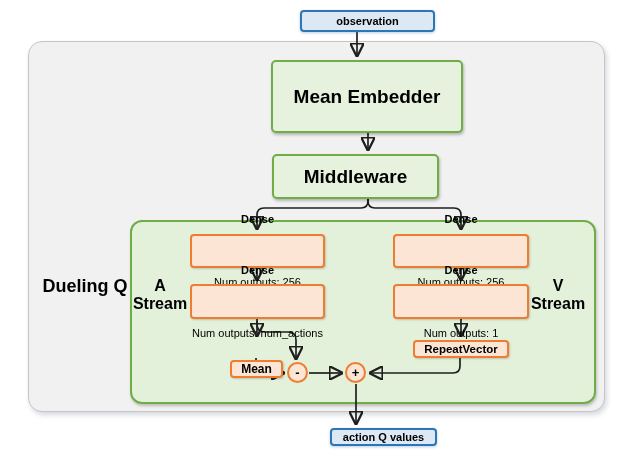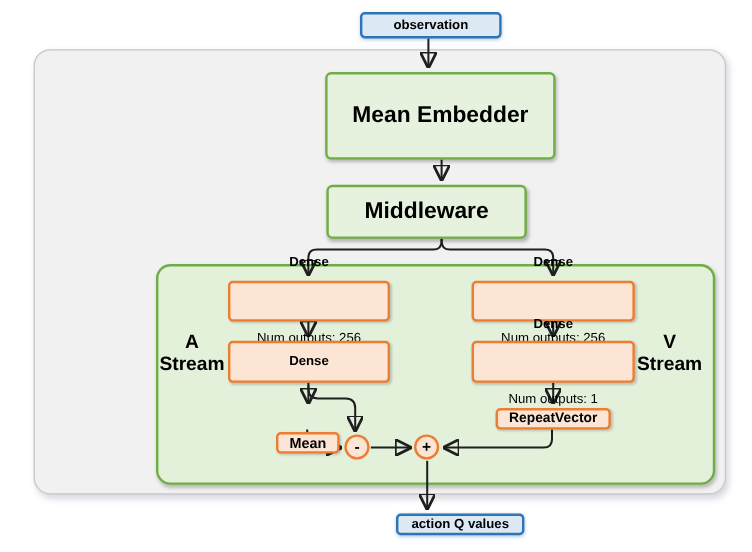--- a/index.html
+++ b/index.html
@@ -81,40 +81,41 @@
   <path d="M461,268 L461,279" marker-end="url(#arr)"></path>
   <path d="M257,319 L257,335" marker-end="url(#arr)"></path>
   <path d="M257,321 L257,324 Q257,332 265,332 L288,332 Q296,332 296,340 L296,358" marker-end="url(#arr)"></path>
   <path d="M256,358 L256,366 Q256,373 263,373 L283,373" marker-end="url(#arr)"></path>
   <path d="M309,373 L341,373" marker-end="url(#arr)"></path>
   <path d="M461,319 L461,335" marker-end="url(#arr)"></path>
   <path d="M460,358 L460,366 Q460,373 453,373 L371,373" marker-end="url(#arr)"></path>
   <path d="M356,384 L356,423" marker-end="url(#arr)"></path>
 </svg>
 
-<div class="node io-node" style="left:300px;top:10px;width:118px;height:22px;">
+<div class="node io-node" style="left:300px;top:10px;width:135px;height:22px;">
   <span>observation</span>
 </div>
 <div class="node io-node" style="left:303px;top:428px;width:107px;height:18px;margin-left:27px;">
   <span>action Q values</span>
 </div>
 
 <div class="node green-node" style="left:271px;top:60px;width:192px;height:73px;">
   <span>Mean Embedder</span>
 </div>
 <div class="node green-node" style="left:272px;top:154px;width:167px;height:45px;">
   <span>Middleware</span>
 </div>
 
 <div class="node orange-node" style="left:190px;top:234px;width:135px;height:34px;">
   <span class="title">Dense</span>
   <span class="sub">Num outputs: 256</span>
 </div>
 <div class="node orange-node" style="left:190px;top:284px;width:135px;height:35px;">
   <span class="title">Dense</span>
+  <span class="sub">Num outputs: num_actions</span>
 </div>
 <div class="node orange-node small-orange" style="left:230px;top:360px;width:53px;height:18px;">
   <span>Mean</span>
 </div>
 
 <div class="node orange-node" style="left:393px;top:234px;width:136px;height:34px;">
   <span class="title">Dense</span>
   <span class="sub">Num outputs: 256</span>
 </div>
 <div class="node orange-node" style="left:393px;top:284px;width:136px;height:35px;">
@@ -126,20 +127,21 @@
 </div>
 
 <div class="op-circle" style="left:287px;top:362px;">
   <span>-</span>
 </div>
 <div class="op-circle" style="left:345px;top:362px;">
   <span>+</span>
 </div>
 
 <div class="side-label dueling-label">
+  <div>Dueling Q</div>
 </div>
 <div class="side-label a-stream-label">
   <div>A</div>
   <div>Stream</div>
 </div>
 <div class="side-label v-stream-label">
   <div>V</div>
   <div>Stream</div>
 </div>
 

